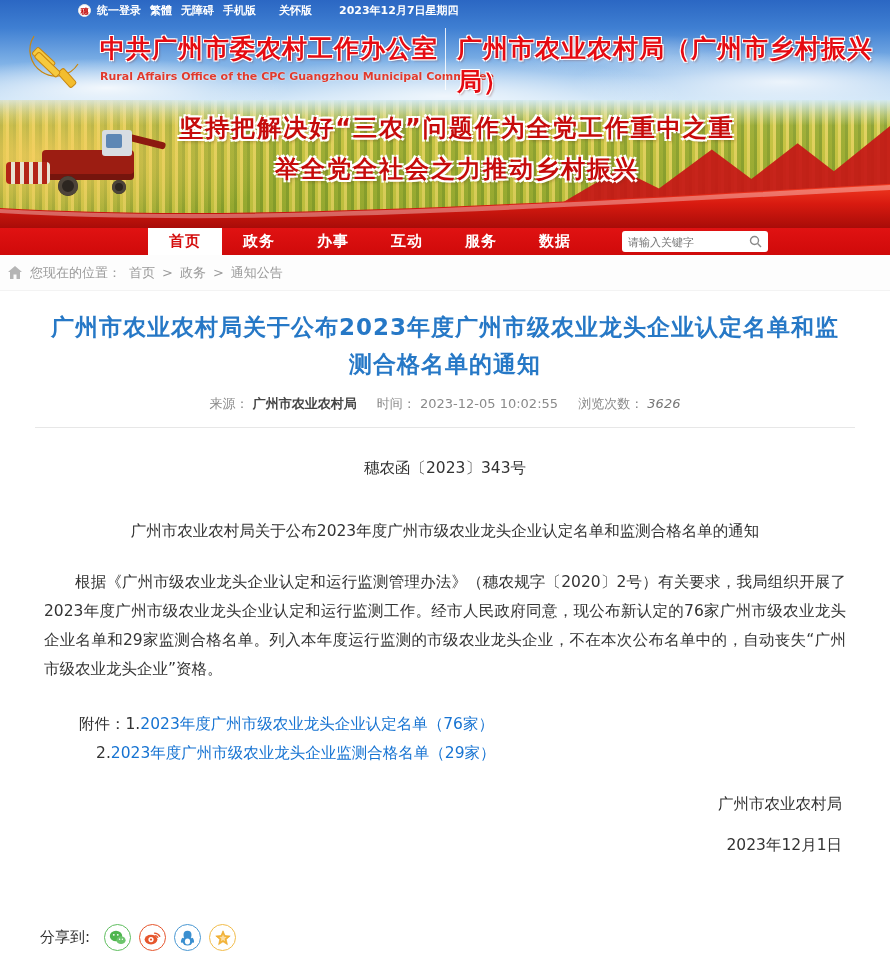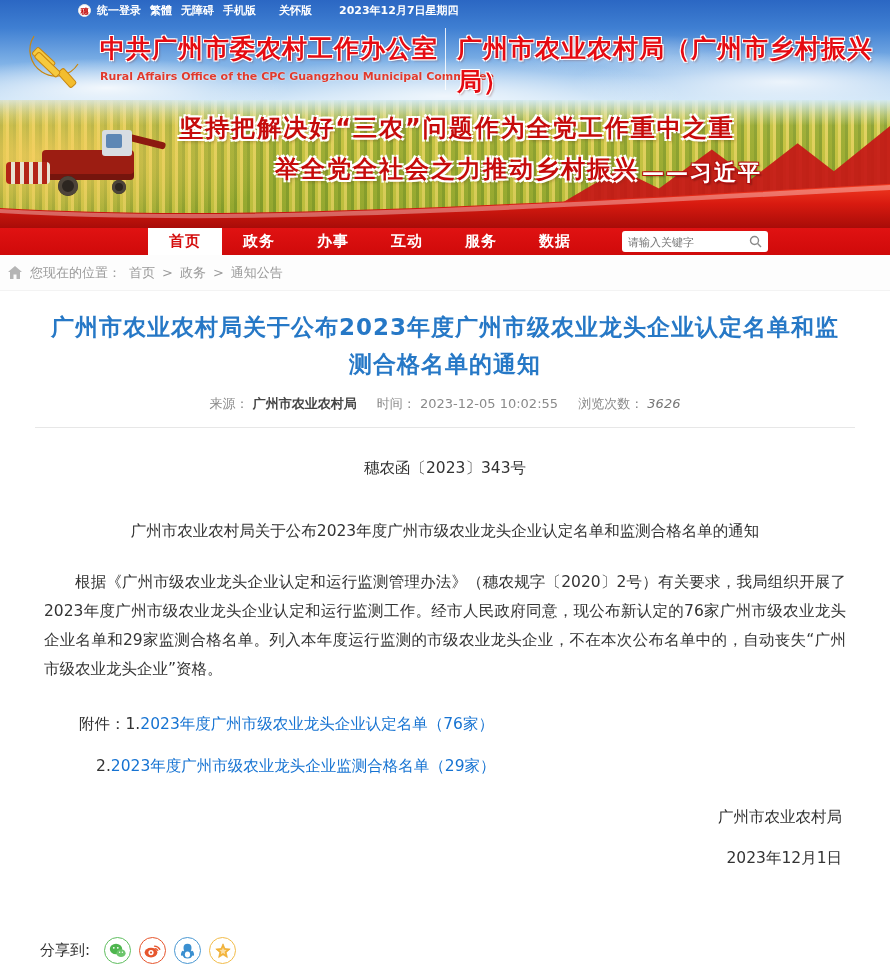--- a/index.html
+++ b/index.html
@@ -132,21 +132,21 @@
   .meta-divider { border-top:1px solid #e7e7e7; margin-bottom:26px; }
 
   .doc { font-size:15.5px; line-height:29px; color:#333; }
   .doc .centered { text-align:center; }
   .doc .doc-number { margin-bottom:34px; }
   .doc .doc-title { margin-bottom:22px; }
   .doc .salutation { margin:0 13px 14px 13px; }
   .doc .para { margin:0 9px; text-indent:2em; text-align:justify; line-height:29px; }
   .doc .attach { margin:26px 13px 0 13px; }
   .doc .attach-line1 { text-indent:2em; }
-  .doc .attach-line2 { margin-top:13px; padding-left:3.1em; }
+  .doc .attach-line2 { padding-left:3.1em; }
   .doc a.doclink { color:#1673d2; text-decoration:none; }
   .doc .sig { text-align:right; margin:22px 13px 0 13px; }
   .doc .sigdate { text-align:right; margin:12px 13px 0 13px; }
 
   
   .share { display:flex; align-items:center; margin:64px 0 0 5px; }
   .share .share-label { font-size:15px; color:#333; margin-right:14px; }
   .share-btn {
     width:27px; height:27px; border-radius:50%; background:#fff; margin-right:8px;
     display:flex; align-items:center; justify-content:center; cursor:pointer;
@@ -198,21 +198,20 @@
     <div class="hv-body"></div>
     <div class="hv-cab"></div>
     <div class="hv-cab-win"></div>
     <div class="hv-reel"></div>
     <div class="hv-wheel1"></div>
     <div class="hv-wheel2"></div>
   </div>
   <div class="slogan">
     <div class="line">坚持把解决好“三农”问题作为全党工作重中之重</div>
     <div class="line line2">举全党全社会之力推动乡村振兴</div>
-    <div class="attribution">——习近平</div>
   </div>
   <div class="shards"></div>
   <svg class="ribbon" viewBox="0 0 890 46" preserveAspectRatio="none">
     <defs>
       <linearGradient id="rg" x1="0" y1="0" x2="0" y2="1">
         <stop offset="0" stop-color="#f23a20"></stop>
         <stop offset="0.45" stop-color="#d81a10"></stop>
         <stop offset="1" stop-color="#a80c08"></stop>
       </linearGradient>
     </defs>

